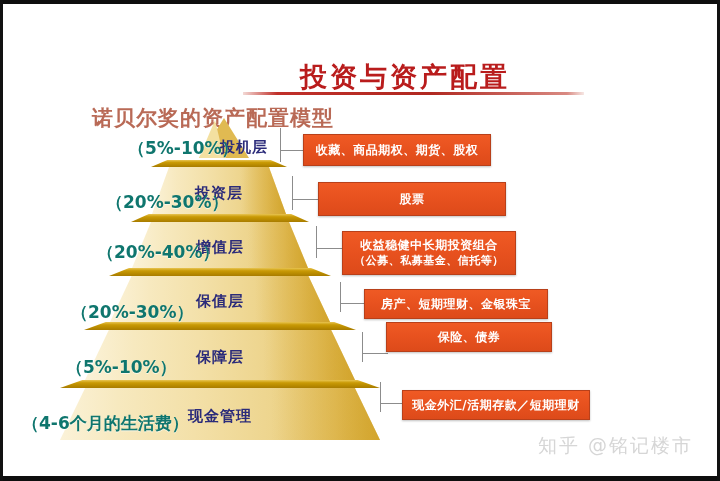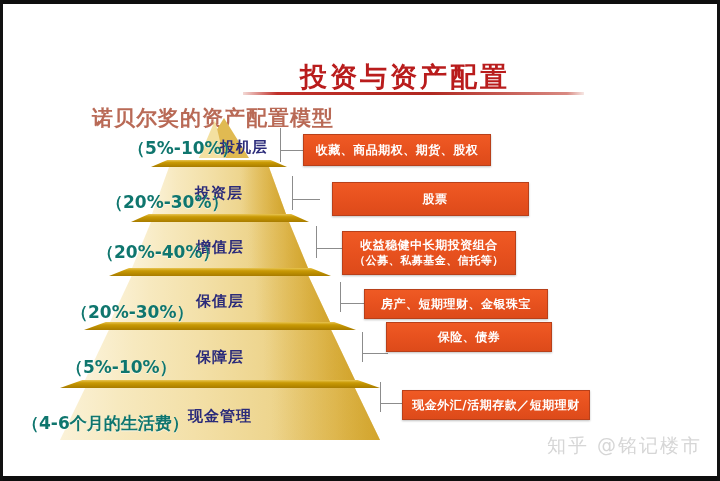--- a/index.html
+++ b/index.html
@@ -109,21 +109,21 @@
     align-items:center;justify-content:center;
     text-align:center;
     letter-spacing:.5px;
     line-height:1.35;
     white-space:nowrap;
   }
   .obox .l2{font-size:11px;}
 
   
   #watermark{
-    position:absolute;right:18px;bottom:22px;
+    position:absolute;right:27px;bottom:22px;
     font-size:19px;
     color:#d6d6d6;
     letter-spacing:2px;
     white-space:nowrap;
   }
 </style>
 </head>
 <body>
 
 <div id="stage">
@@ -209,21 +209,21 @@
   </div>
   <div class="conn" style="left:380px;top:382px;width:24px;height:30px;">
     <div class="v" style="left:0;top:0;height:30px;"></div>
     <div class="h" style="left:0;top:21px;width:24px;"></div>
   </div>
 
   <div class="obox" style="left:303px;top:134px;width:186px;height:30px;">
     <span>收藏、商品期权、期货、股权</span>
   </div>
 
-  <div class="obox" style="left:332px;top:182px;width:186px;height:32px;padding-left:9px;">
+  <div class="obox" style="left:318px;top:182px;width:186px;height:32px;">
     <span>股票</span>
   </div>
 
   <div class="obox" style="left:342px;top:231px;width:172px;height:42px;">
     <span>收益稳健中长期投资组合</span>
     <span class="l2">（公募、私募基金、信托等）</span>
   </div>
 
   <div class="obox" style="left:364px;top:289px;width:182px;height:28px;">
     <span>房产、短期理财、金银珠宝</span>

